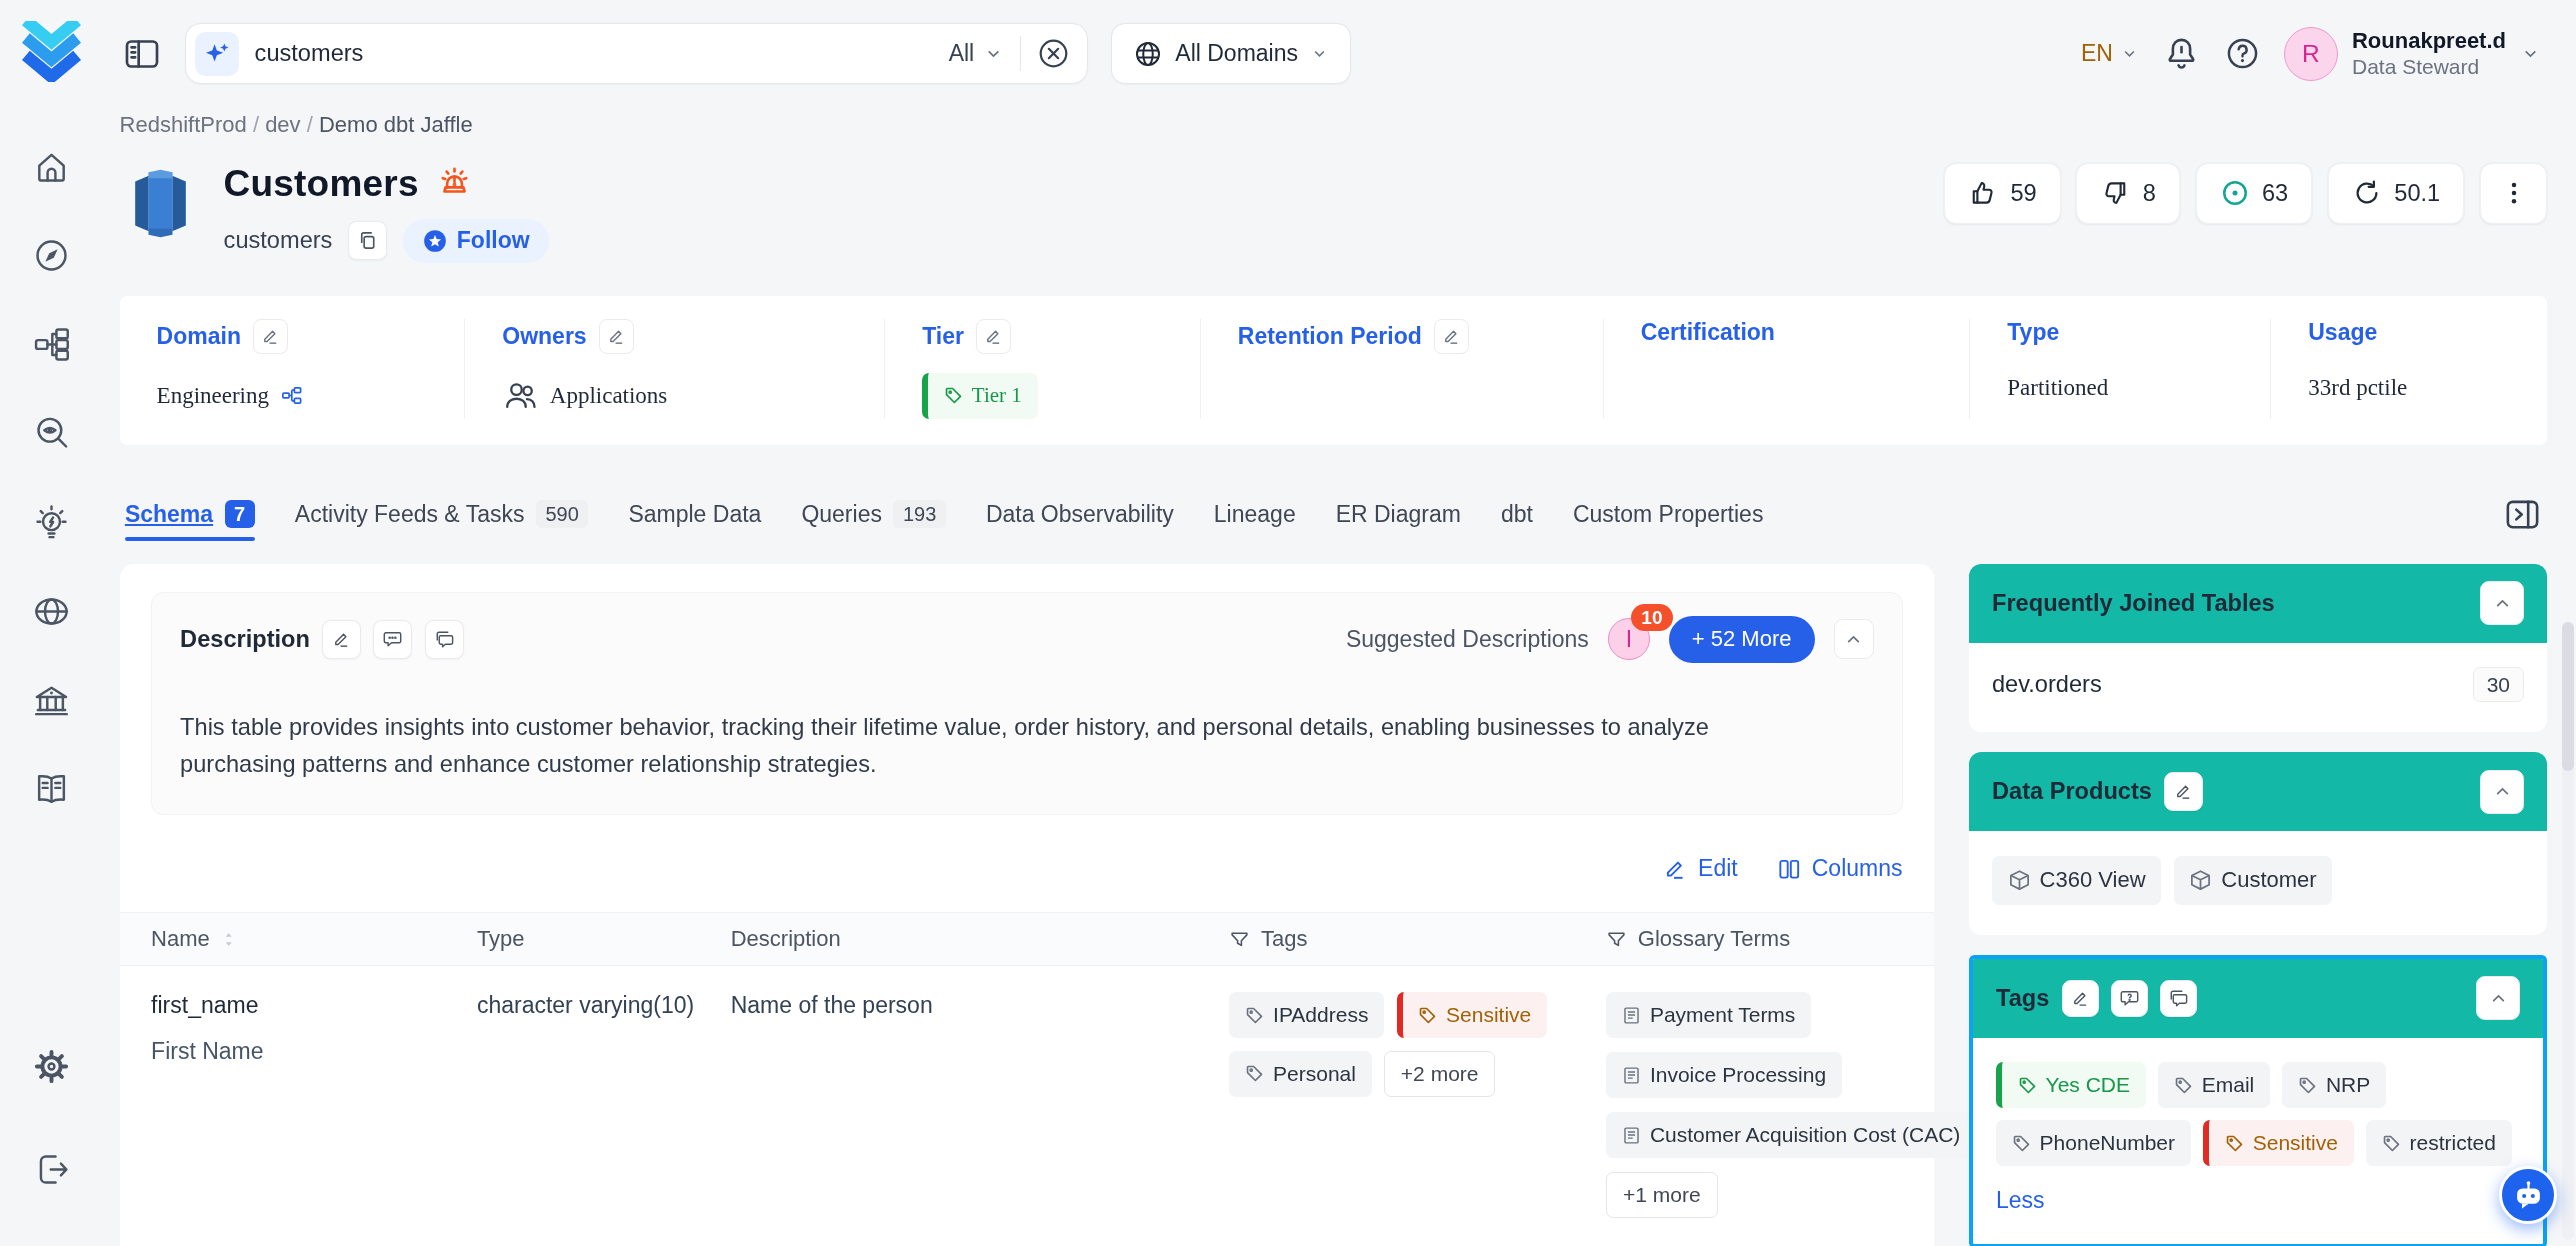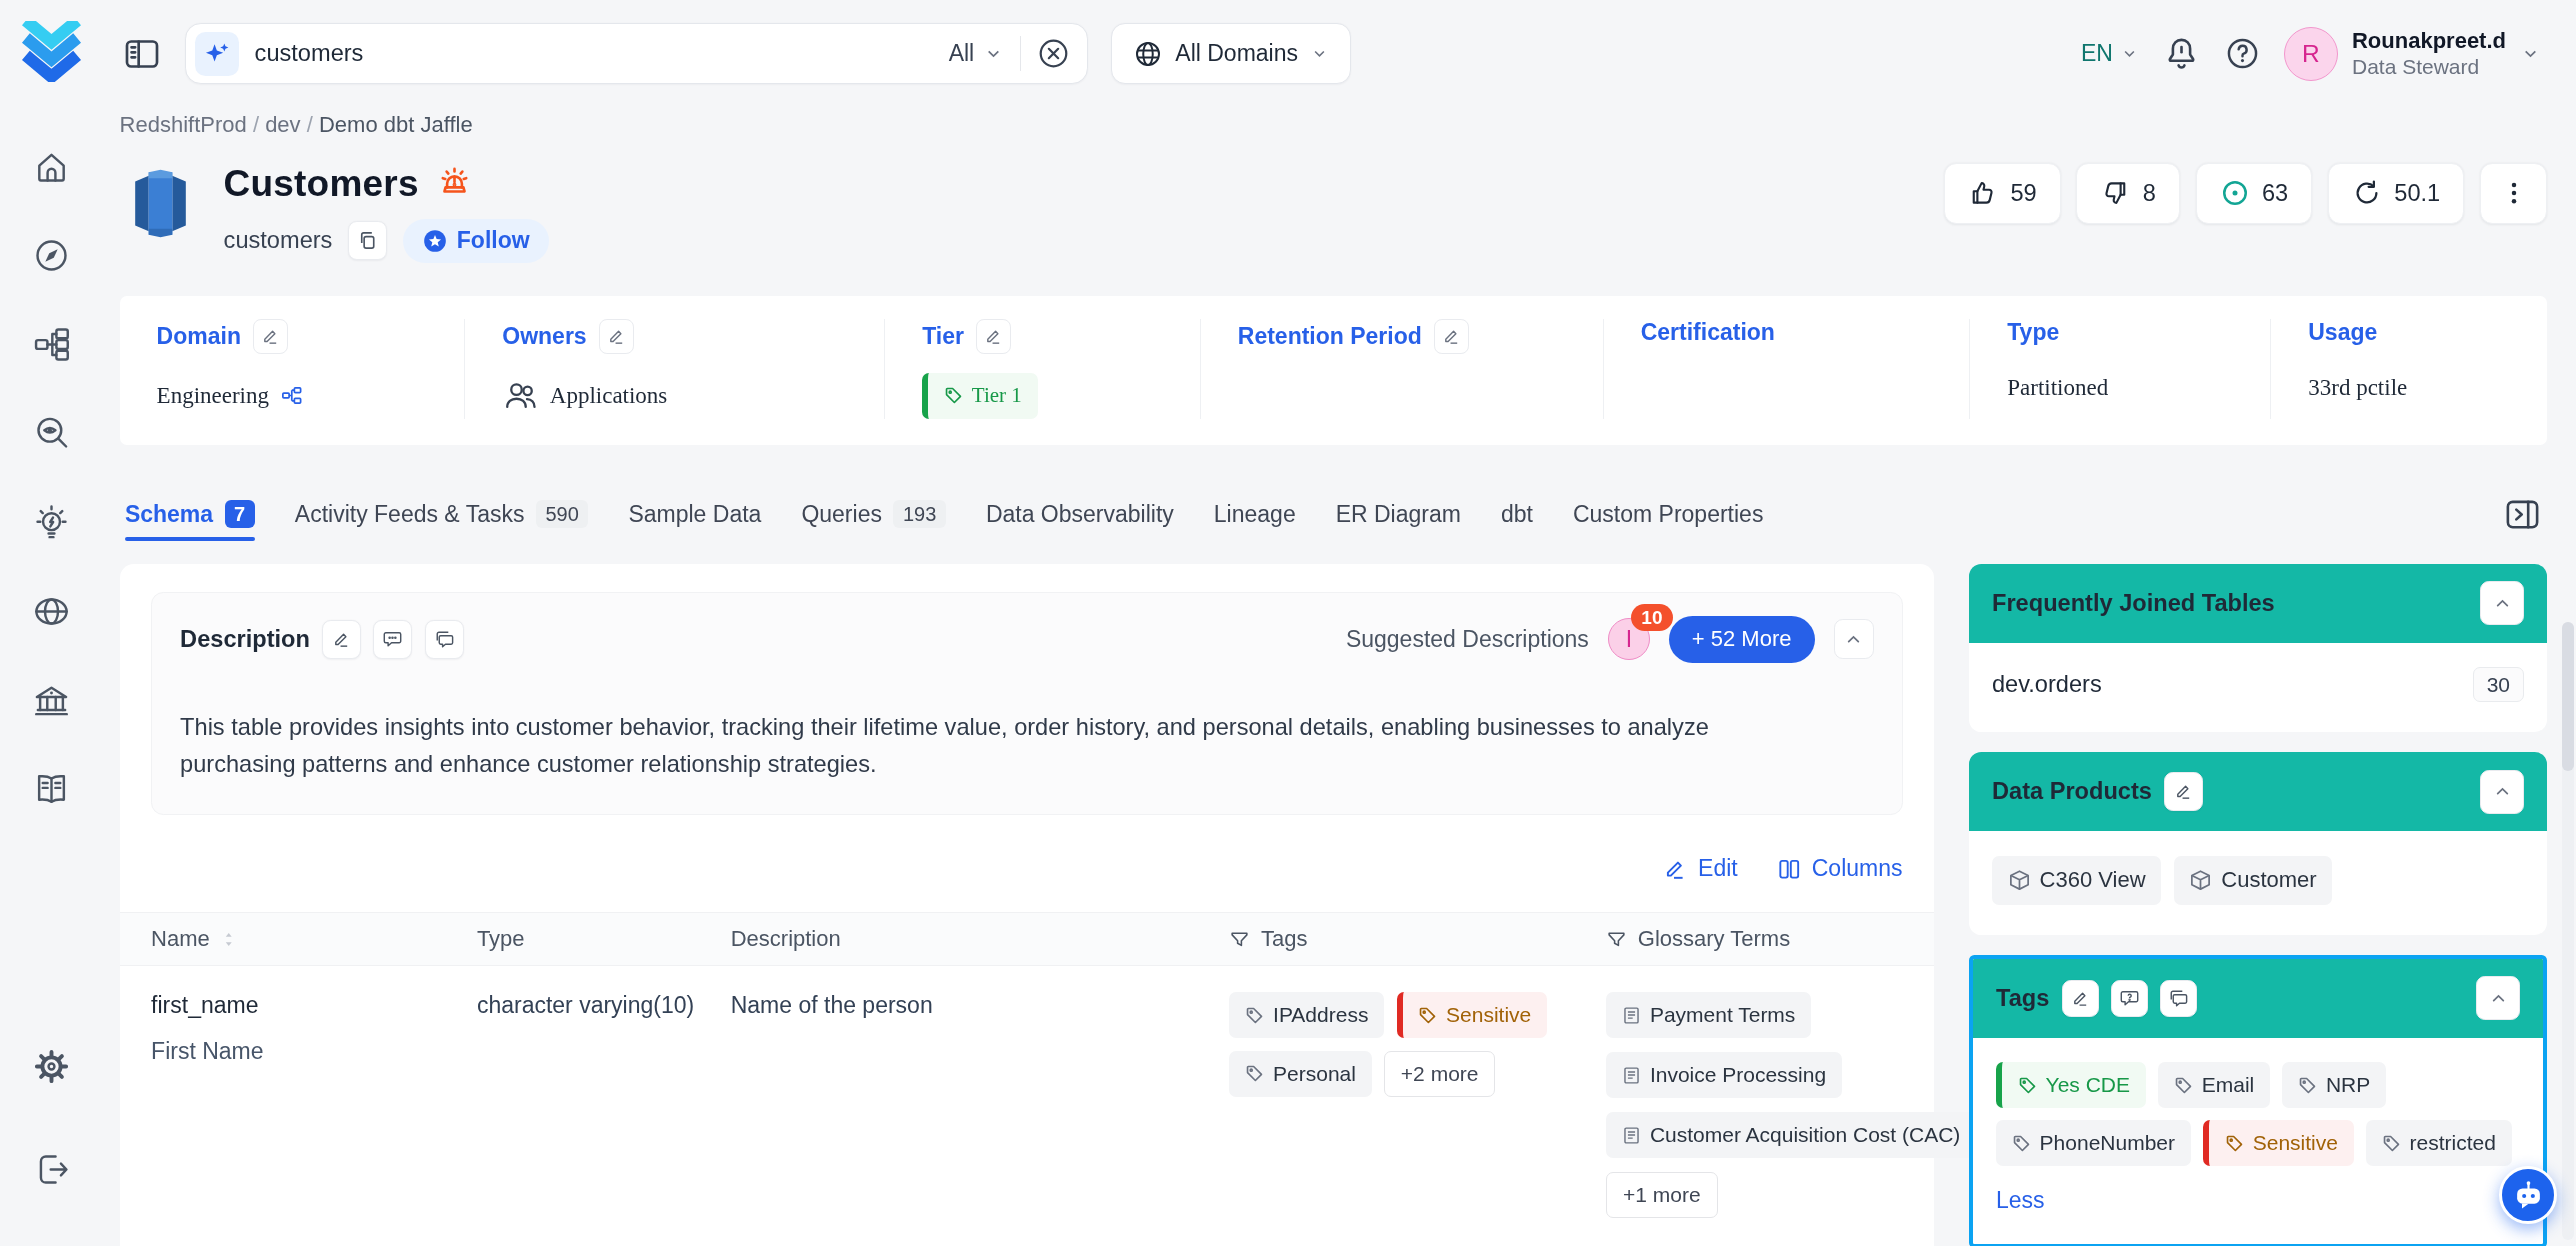--- a/index.html
+++ b/index.html
@@ -19,21 +19,21 @@
   .topbar { height:107px; flex:0 0 107px; display:flex; align-items:center; padding:0 35px 0 19px; gap:23px; }
   .icon-btn { display:flex; align-items:center; justify-content:center; cursor:pointer; background:none; border:none; }
   .icon-btn svg { stroke:#374151; fill:none; stroke-width:1.6; stroke-linecap:round; stroke-linejoin:round; }
   .searchbar { width:903px; height:61px; background:#fff; border:0.9px solid #e4e7ec; border-radius:15.8px; display:flex; align-items:center; gap:15.8px; padding:0 17.5px 0 8.8px; box-shadow:0 0.9px 1.8px rgba(16,24,40,.04); }
   .ai-chip { width:44px; height:44px; border-radius:10.5px; background:#e9f2fe; display:flex; align-items:center; justify-content:center; }
   .search-value { font-size:23.6px; color:#1f2937; flex:1; border:none; outline:none; background:transparent; font-family:inherit; }
   .search-scope { display:flex; align-items:center; gap:8.8px; font-size:23px; color:#374151; cursor:pointer; }
   .search-div { width:0.9px; height:35px; background:#e5e7eb; }
   .domains-pill { height:61px; background:#fff; border:0.9px solid #e4e7ec; border-radius:14px; display:flex; align-items:center; gap:12.3px; padding:0 21px; font-size:23px; color:#1f2937; cursor:pointer; box-shadow:0 0.9px 1.8px rgba(16,24,40,.04); }
   .top-spacer { flex:1; }
-  .lang { display:flex; align-items:center; gap:7px; font-size:23px; color:#0f766e; cursor:pointer; }
+  .lang { display:flex; align-items:center; gap:7px; font-size:23px; color:#a16207; cursor:pointer; }
   .avatar { width:54px; height:54px; border-radius:50%; background:#fbd5ec; border:1.8px solid #f297cd; color:#d6268f; font-size:24.5px; display:flex; align-items:center; justify-content:center; }
   .user-text { line-height:1.25; }
   .user-name { font-size:22px; font-weight:700; color:#111827; }
   .user-role { font-size:21px; color:#6b7280; }
 
   
   .page { flex:1; position:relative; padding:0 29px 0 16.6px; min-height:0; }
   .breadcrumb { margin:5.3px 0 24.5px; font-size:22px; color:#6b7280; }
   .crumb { cursor:pointer; }
   .crumb:not(:last-child)::after { content:"  /  "; color:#9ca3af; cursor:default; }
@@ -56,21 +56,21 @@
   .meta-col:first-child { border-left:none; }
   .meta-label-row { display:flex; align-items:center; gap:12.3px; }
   .meta-label { font-size:23px; color:#2760e8; font-weight:700; }
   .edit-chip { width:35px; height:35px; border-radius:7.9px; background:#fff; border:0.9px solid #e9ebef; display:flex; align-items:center; justify-content:center; cursor:pointer; }
   .meta-value { margin-top:19px; font-size:23px; color:#1f2937; display:flex; align-items:center; gap:10.5px; min-height:46px;font-family:Liberation Serif, serif; }
   .w-domain{width:14.2%} .w-owners{width:17.3%} .w-tier{width:13%} .w-retention{width:16.6%} .w-cert{width:15.1%} .w-type{width:12.4%} .w-usage{width:11.4%}
 
   
   .tabs-row { display:flex; align-items:center; gap:40px; padding:0 5.3px; height:61px; margin-bottom:19px; }
   .tab { display:flex; align-items:center; gap:11.4px; font-size:23px; color:#3f4654; cursor:pointer; position:relative; height:100%; }
-  .tab.active { color:#2760e8; font-weight:700; }
+  .tab.active { color:#2760e8; font-weight:700;text-decoration:underline; }
   .tab.active::after { content:""; position:absolute; left:0; right:0; bottom:3.5px; height:4.4px; border-radius:2.6px; background:#2760e8; }
   .tab-badge { background:#eef0f2; color:#3f4654; border-radius:6.1px; padding:2.6px 9.6px; font-size:20px; }
   .tab-badge.blue { background:#2760e8; color:#fff; font-weight:700; }
 
   
   .content-row { display:flex; gap:35px; align-items:flex-start; height:728px; overflow:hidden; }
   .main-card { flex:1; min-width:0; background:#fff; border-radius:14px; padding:28px 31.5px; min-height:770px; }
 
   .desc-card { background:#fbfbfc; border:0.9px solid #f1f2f4; border-radius:12.3px; padding:23px 28px 31.5px; margin-bottom:40px; }
   .desc-head { display:flex; align-items:center; gap:12.3px; }

